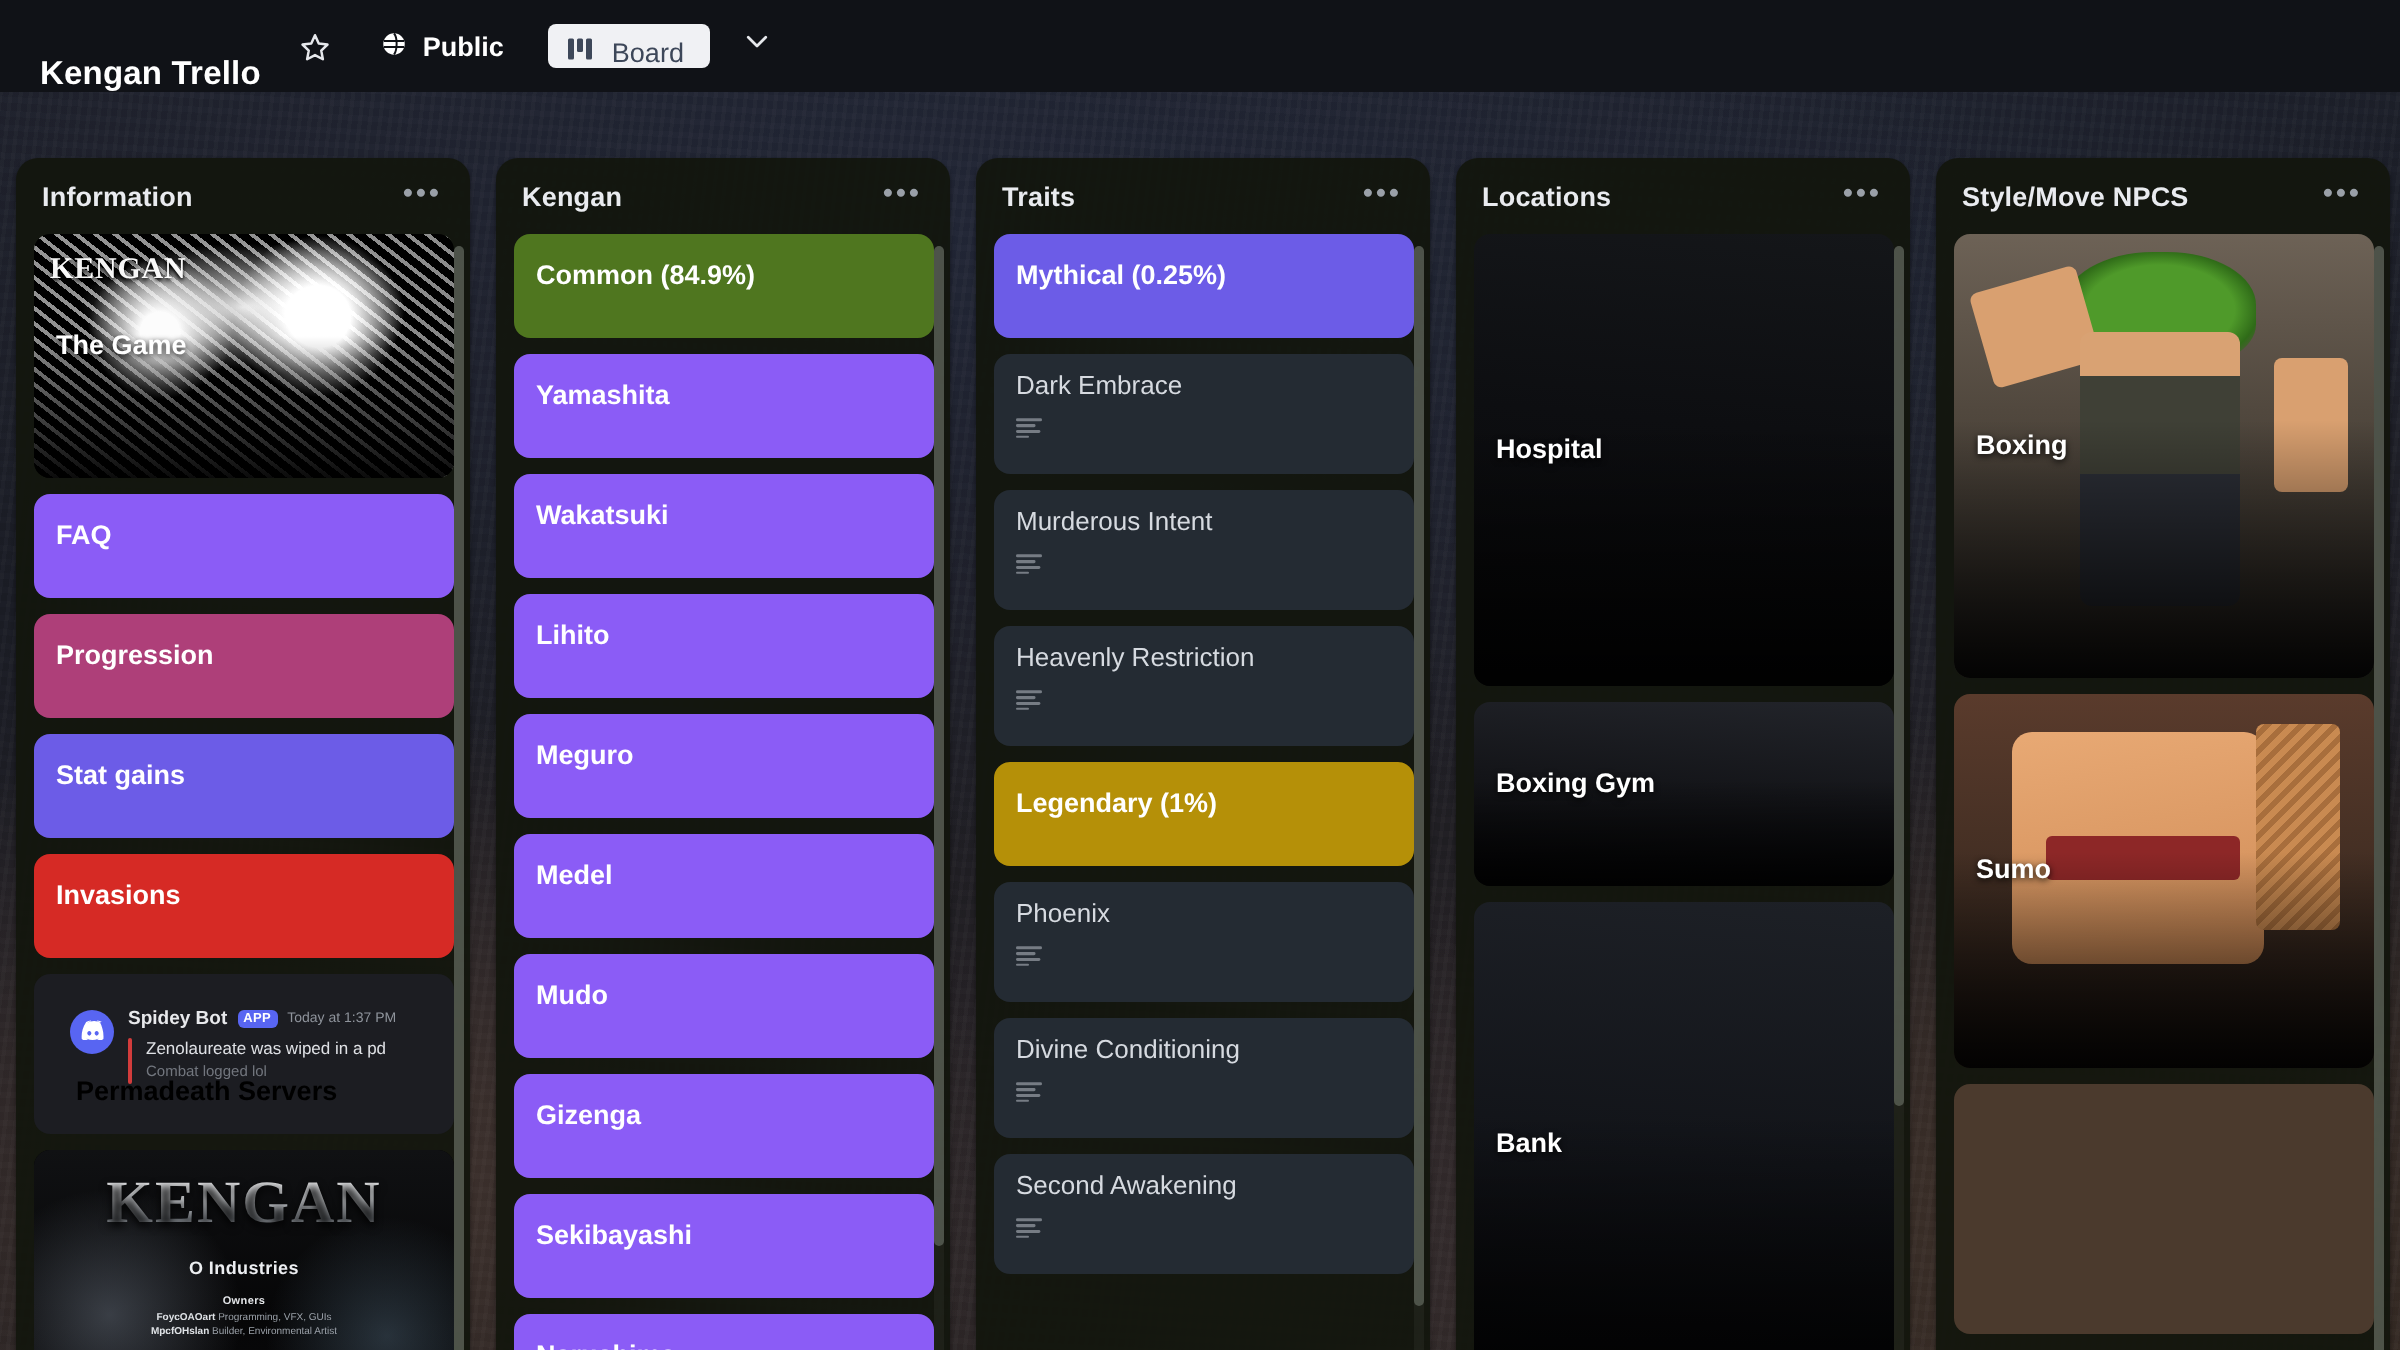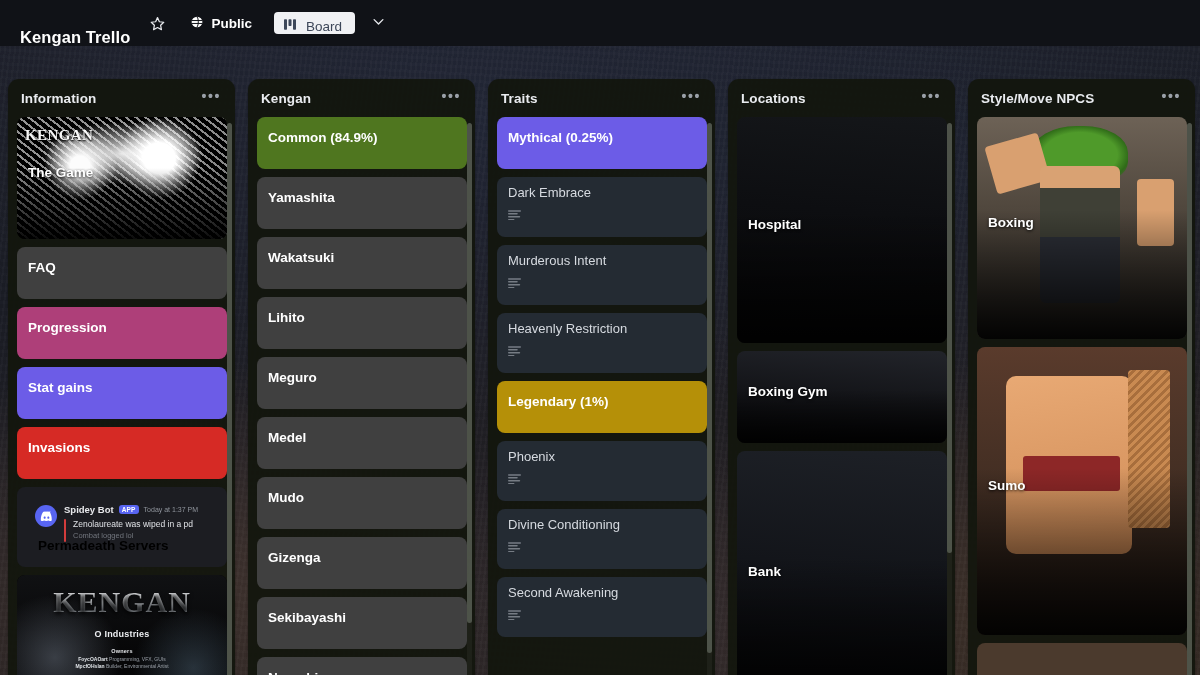--- a/index.html
+++ b/index.html
@@ -137,21 +137,21 @@
     font-weight: bold;
     padding: 0 11px 10px 11px;
     line-height: 1.2;
   }
   
   .card.solid { height: 52px; }
   .card.solid .card-label { color: #ffffff; }
 
   .c-green  { background: #4f761f; }
   .c-green  .card-label { color: #dff2c4; }
-  .c-slate  { background: #404040; }
+  .c-slate  { background: #8b5cf6; }
   .c-pink   { background: #ae3f79; }
   .c-pink   .card-label { color: #f3cbe2; }
   .c-purple { background: #6c5ce7; }
   .c-purple .card-label { color: #ded9fb; }
   .c-red    { background: #d62a25; }
   .c-red    .card-label { color: #f6cdcb; }
   .c-gold   { background: #b59008; }
   .c-gold   .card-label { color: #fff1b8; }
 
   
@@ -605,21 +605,21 @@
       </div>
       <div class="cards">
         <div class="card cover npc" style="height:222px">
           <div class="cover-art art-boxing">
             <div class="limb-l"></div>
             <div class="limb-r"></div>
           </div>
           <div class="cover-shade"></div>
           <div class="card-label ell">Boxing</div>
         </div>
-        <div class="card cover npc" style="height:288px">
+        <div class="card cover npc" style="height:187px">
           <div class="cover-art art-sumo">
             <div class="towel"></div>
           </div>
           <div class="cover-shade"></div>
           <div class="card-label ell">Sumo</div>
         </div>
         <div class="card blank-brown"></div>
       </div>
       <div class="scrollbar">
         <div class="thumb" style="top:0px;height:560px"></div>

